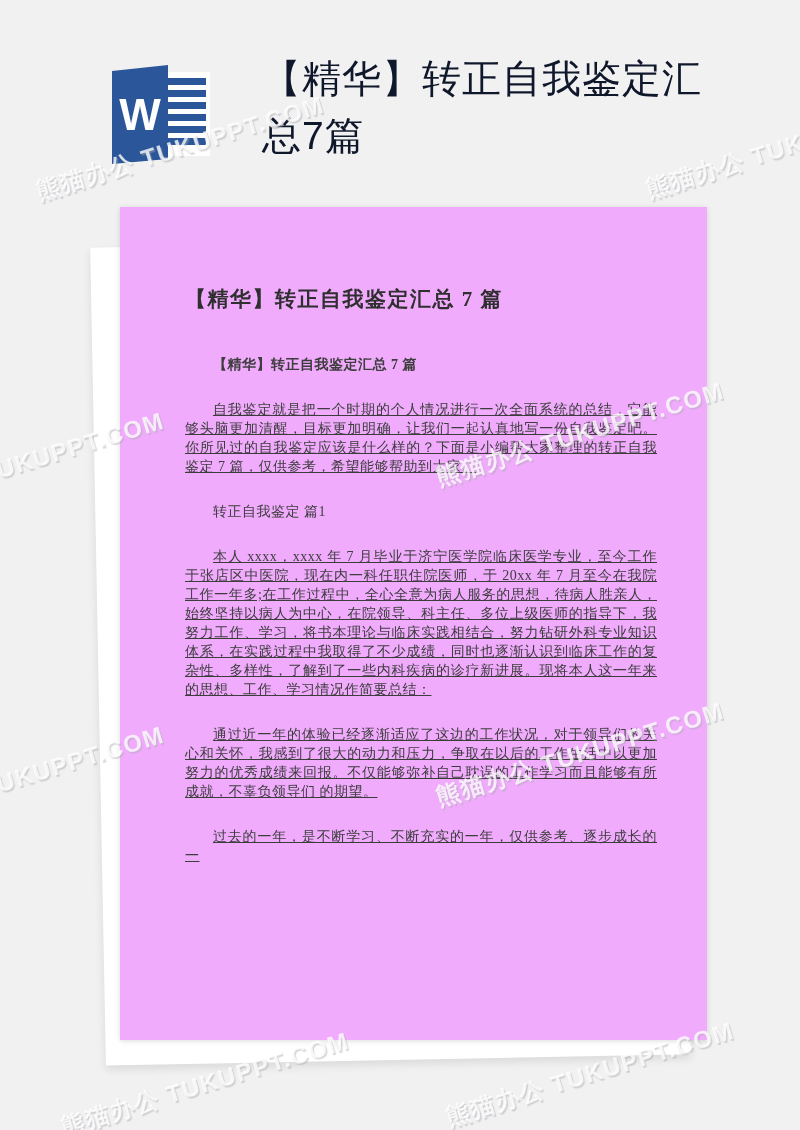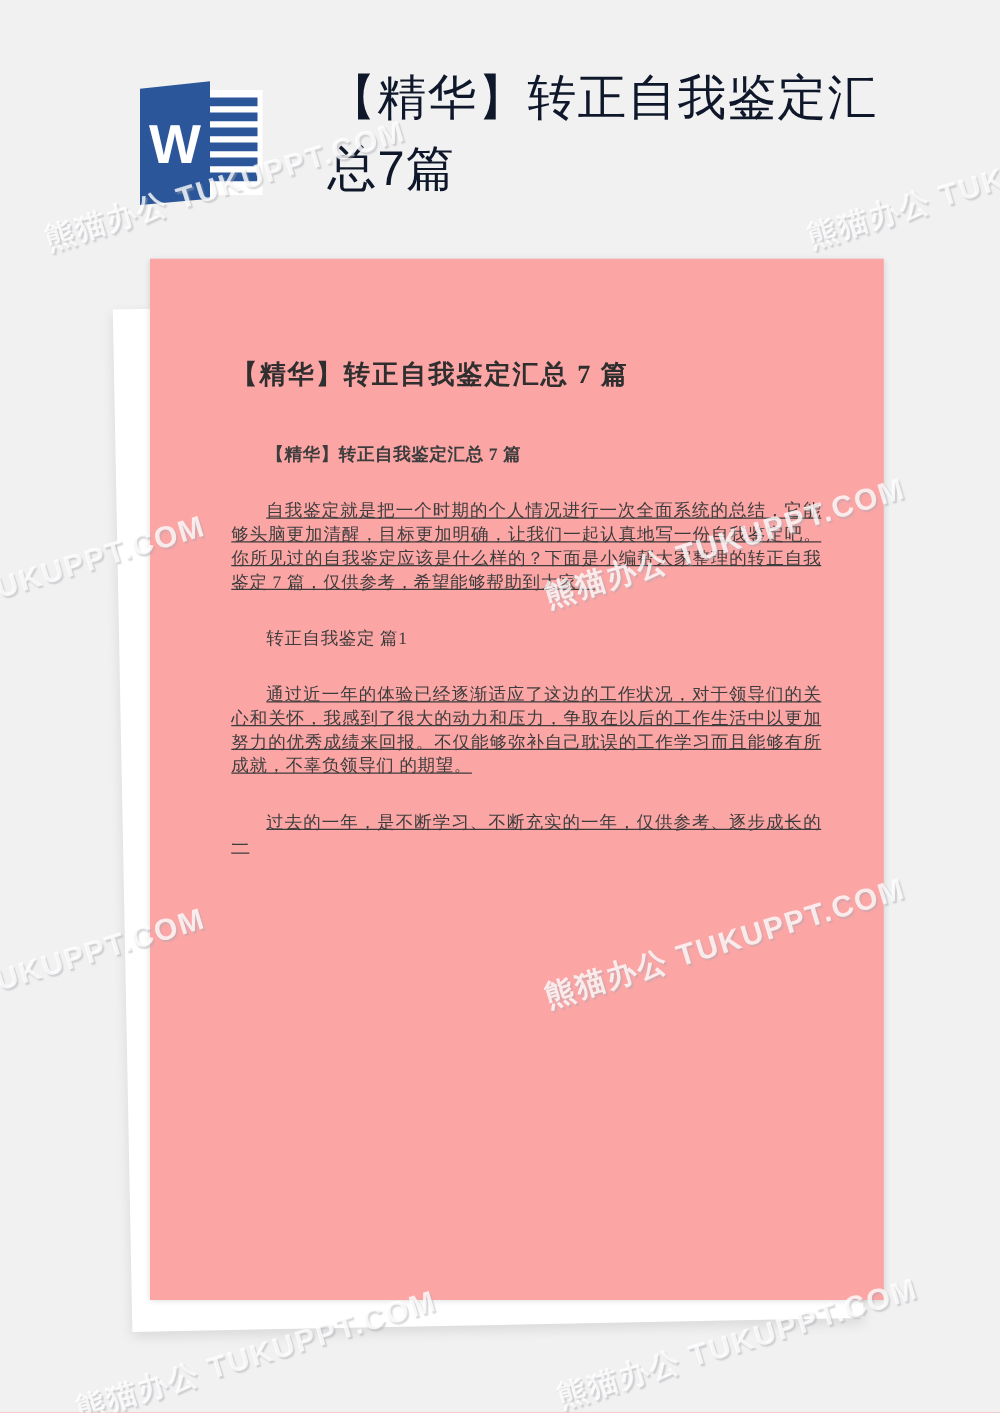--- a/index.html
+++ b/index.html
@@ -43,21 +43,21 @@
     width:585px;height:818px;
     background:#fff;
     transform:rotate(-1.1deg);
     box-shadow:0 4px 10px rgba(0,0,0,0.10);
     z-index:1;
   }
   .page-main{
     position:absolute;
     left:120px;top:207px;
     width:587px;height:833px;
-    background:#fca5a5;
+    background:#f0abfc;
     box-shadow:0 1px 5px rgba(0,0,0,0.14);
     z-index:2;
     box-sizing:border-box;
     padding:78px 50px 0 65px;
     overflow:hidden;
     font-family:"Liberation Serif","DejaVu Serif",serif;
     color:#3d3d3d;
     font-size:14px;
     line-height:19px;
   }
@@ -109,20 +109,21 @@
 
 <div class="header-title">【精华】转正自我鉴定汇总7篇</div>
 
 <div class="page-back"></div>
 
 <div class="page-main">
   <div class="doc-heading">【精华】转正自我鉴定汇总 7 篇</div>
   <div class="doc-subtitle">【精华】转正自我鉴定汇总 7 篇</div>
   <p class="doc-p">自我鉴定就是把一个时期的个人情况进行一次全面系统的总结，它能够头脑更加清醒，目标更加明确，让我们一起认真地写一份自我鉴定吧。你所见过的自我鉴定应该是什么样的？下面是小编帮大家整理的转正自我鉴定 7 篇，仅供参考，希望能够帮助到大家。</p>
   <div class="doc-section-label">转正自我鉴定 篇1</div>
+  <p class="doc-p">本人 xxxx，xxxx 年 7 月毕业于济宁医学院临床医学专业，至今工作于张店区中医院，现在内一科任职住院医师，于 20xx 年 7 月至今在我院工作一年多;在工作过程中，全心全意为病人服务的思想，待病人胜亲人，始终坚持以病人为中心，在院领导、科主任、多位上级医师的指导下，我努力工作、学习，将书本理论与临床实践相结合，努力钻研外科专业知识体系，在实践过程中我取得了不少成绩，同时也逐渐认识到临床工作的复杂性、多样性，了解到了一些内科疾病的诊疗新进展。现将本人这一年来的思想、工作、学习情况作简要总结：</p>
   <p class="doc-p">通过近一年的体验已经逐渐适应了这边的工作状况，对于领导们的关心和关怀，我感到了很大的动力和压力，争取在以后的工作生活中以更加努力的优秀成绩来回报。不仅能够弥补自己耽误的工作学习而且能够有所成就，不辜负领导们 的期望。</p>
   <p class="doc-p">过去的一年，是不断学习、不断充实的一年，仅供参考、逐步成长的一</p>
 </div>
 
 <div class="wm-layer">
   <span class="wm" style="left:30px;top:132px;">熊猫办公 TUKUPPT.COM</span>
   <span class="wm" style="left:640px;top:130px;">熊猫办公 TUKUPPT.COM</span>
   <span class="wm" style="left:-130px;top:448px;">熊猫办公 TUKUPPT.COM</span>
   <span class="wm" style="left:430px;top:418px;">熊猫办公 TUKUPPT.COM</span>
   <span class="wm" style="left:-130px;top:762px;">熊猫办公 TUKUPPT.COM</span>

